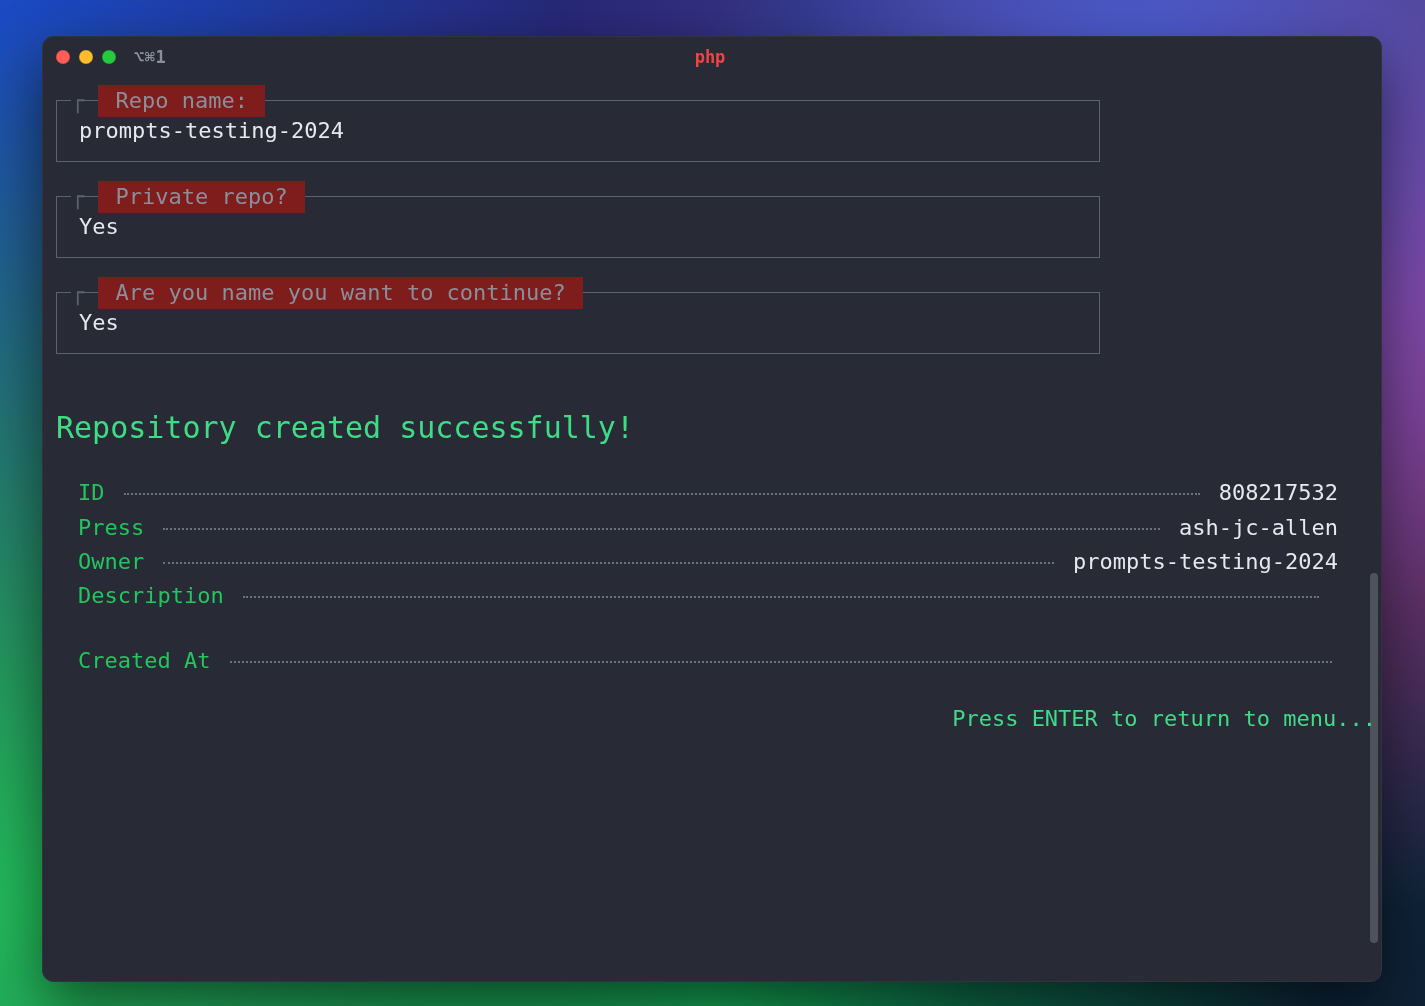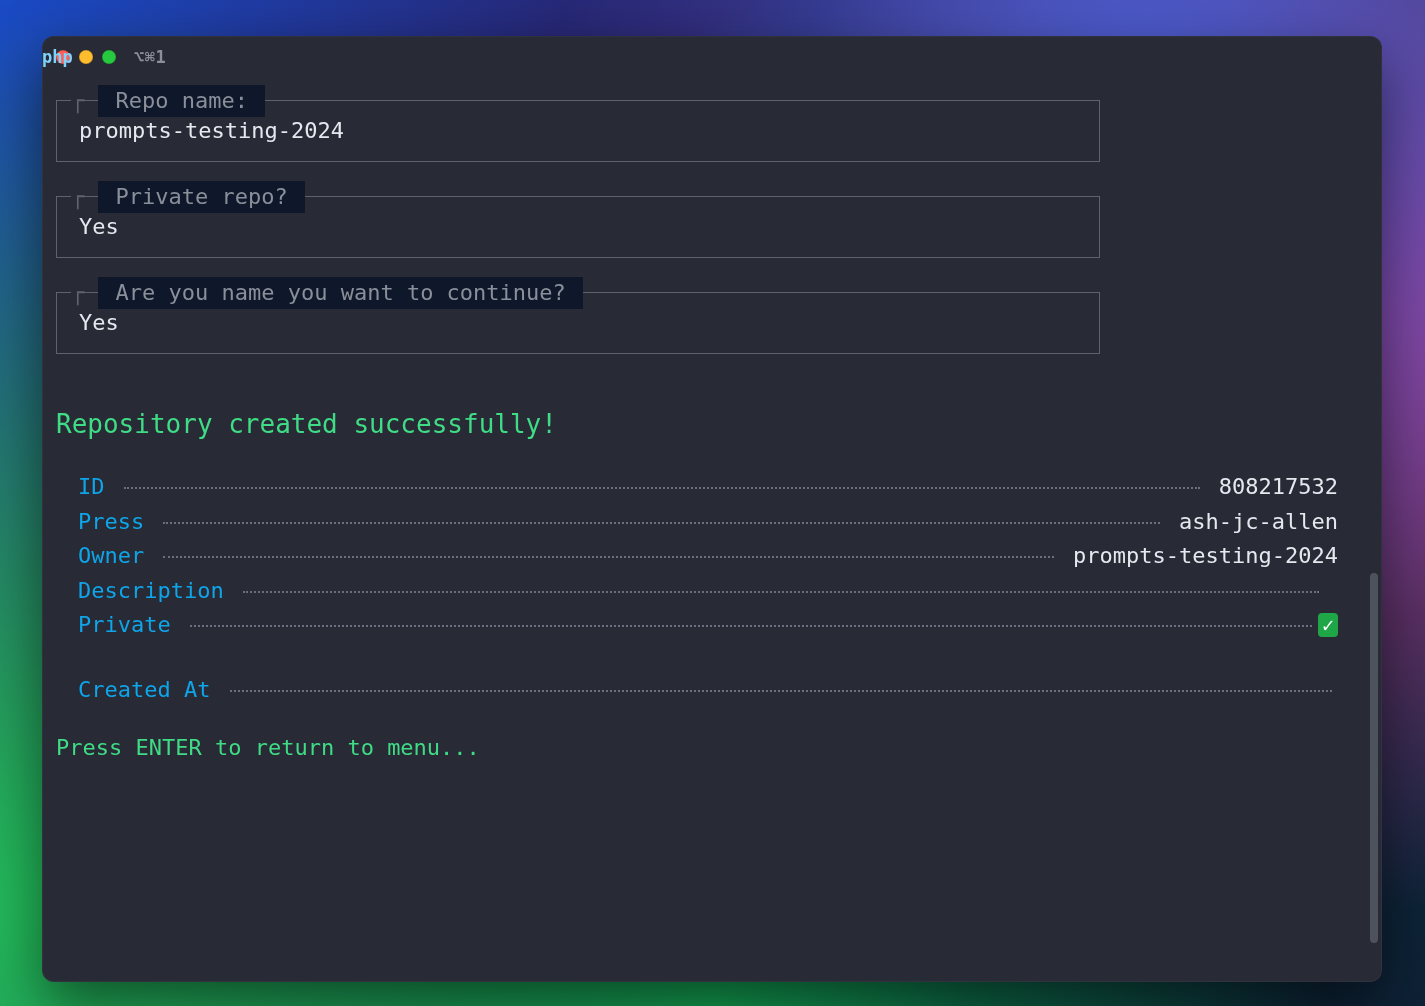--- a/index.html
+++ b/index.html
@@ -51,22 +51,22 @@
   .shortcut {
     color:#8a8f99;
     font-size: 17px;
     margin-left: 18px;
     font-weight: 600;
     letter-spacing: .5px;
   }
   .win-title {
     position: absolute;
     left:0; right:4px;
-    text-align:left;
-    color:#7dd3fc;
+    text-align:center;
+    color:#ef4444;
     font-size: 17px;
     font-weight: 600;
     pointer-events:none;
   }
   .term-body {
     flex: 1;
     padding: 22px 6px 22px 14px;
     color: #9aa0ab;
     font-size: 22px;
     line-height: 1.45;
@@ -102,65 +102,66 @@
     top: -16px;
     left: 14px;
     right: 14px;
     display:flex;
     align-items:center;
     gap: 14px;
   }
   .lbl-open, .lbl-close { color:#5c6270; background:#282a36; }
   .lbl-text {
     color:#8a8f99;
-    background:#0f172a;
+    background:#7f1d1d;
     padding: 0 4px;
     white-space: pre;
   }
   .lbl-line {
     flex:1;
     height:1px;
   }
   .prompt-value {
     color:#e6e8ee;
     font-size: 22px;
   }
 
   .success-msg {
     color:#3fdc85;
-    font-size: 26px;
+    font-size: 30px;
     margin-top: 52px;
     margin-bottom: 28px;
   }
 
   .detail-row {
     display:flex;
     align-items:baseline;
     color:#e6e8ee;
     width: 1260px;
     font-size: 22px;
     margin: 2.5px 0 2.5px 22px;
   }
-  .detail-label { color:#0ea5e9; white-space: pre; }
+  .detail-label { color:#22c55e; white-space: pre; }
   .detail-dots {
     flex:1;
     border-bottom: 2px dotted #6a7080;
     transform: translateY(-5px);
     margin: 0 6px;
     min-width: 20px;
   }
   .detail-value { color:#e6e8ee; text-align:center; white-space: pre; }
   .check { color:#fff; background:#1fa646; padding:0 4px; border-radius:4px; font-size:20px; }
 
   .detail-gap { height: 28px; }
 
   .footer-msg {
     color:#3fdc85;
     margin-top: 26px;
     font-size: 22px;
+    text-align: right;
   }
 </style>
 </head>
 <body>
 
 <div class="bg"></div>
 
 <div class="terminal-window">
 
   <div class="titlebar">
@@ -224,25 +225,20 @@
         <div class="detail-row">
           <span class="detail-label">Owner </span>
           <span class="detail-dots"></span>
           <span class="detail-value"> prompts-testing-2024</span>
         </div>
         <div class="detail-row">
           <span class="detail-label">Description </span>
           <span class="detail-dots"></span>
           <span class="detail-value"> </span>
         </div>
-        <div class="detail-row">
-          <span class="detail-label">Private </span>
-          <span class="detail-dots"></span>
-          <span class="detail-value"><span class="check">✓</span></span>
-        </div>
       </div>
     <div class="detail-gap"></div>
     <div id="details2-container">
         <div class="detail-row">
           <span class="detail-label">Created At </span>
           <span class="detail-dots"></span>
         </div>
       </div>
 
     <div class="footer-msg">Press ENTER to return to menu...</div>

